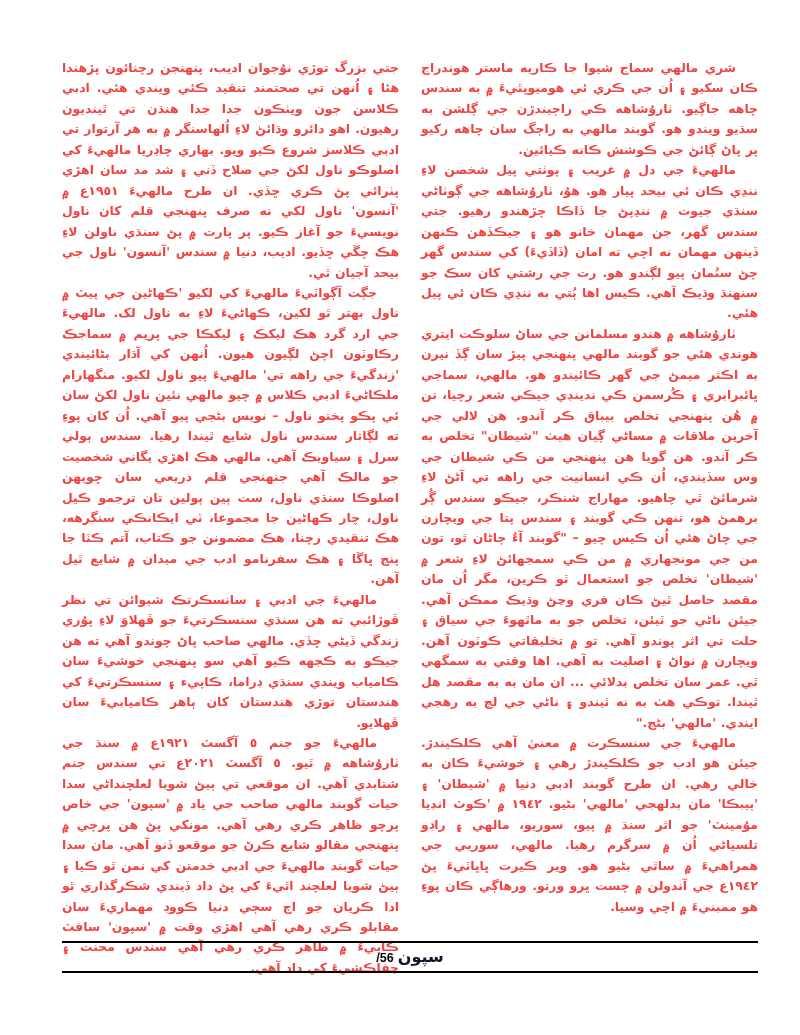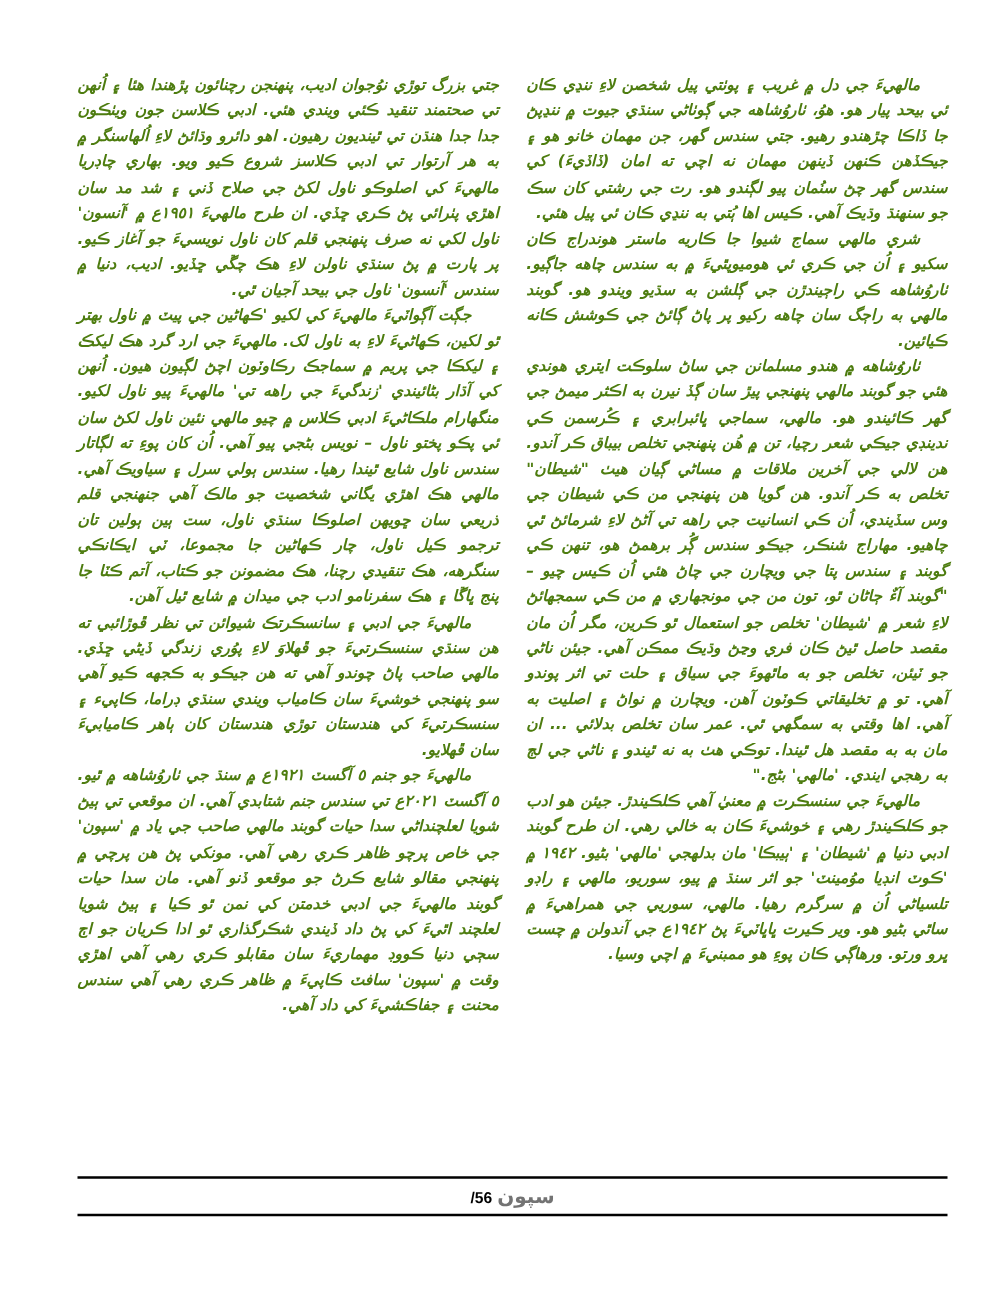--- a/index.html
+++ b/index.html
@@ -41,29 +41,28 @@
     direction: rtl;
     text-align: justify;
     text-align-last: right;
     unicode-bidi: isolate;
   }
 
   .para {
     margin: 0 0 0 0;
     font-size: 12.4px;
     line-height: 20.45px;
-    color: #4d7c0f;
+    color: #ef4444;
     font-weight: 700;
     letter-spacing: 0px;
     word-spacing: 0.5px;
     text-align: justify;
     text-align-last: right;
     direction: rtl;
     font-family: "DejaVu Sans", "Liberation Sans", sans-serif;
-    font-style: italic;
   }
   .para.indent {
     text-indent: 22px;
   }
 
   
   .footer {
     position: absolute;
     left: 62px;
     top: 941px;
@@ -80,40 +79,40 @@
     display: flex;
     justify-content: center;
     align-items: baseline;
     gap: 4px;
     direction: rtl;
     padding: 1px 0 3px 0;
   }
   .footer-title {
     font-size: 16px;
     font-weight: 700;
-    color: #737373;
+    color: #0f172a;
     direction: rtl;
   }
   .footer-pageno {
     font-size: 12.5px;
     font-weight: 700;
     color: #000000;
     font-family: "Liberation Sans", sans-serif;
   }
 </style>
 </head>
 <body>
 
 <div class="page">
 
   <div class="columns">
 
     <div class="col">
+      <p class="para indent">شري مالهي سماج شيوا جا ڪاريه ماستر هوندراج ڪان سکيو ۽ اُن جي ڪري ئي هوميوپٿيءَ ۾ به سندس چاهه جاڳيو. ٺاروُشاهه ڪي راڄيندڙن جي ڳلشن به سڌيو ويندو هو. گوبند مالهي به راڄگ سان چاهه رکيو پر پاڻ ڳائڻ جي ڪوشش ڪانه ڪيائين.</p>
       <p class="para indent">مالهيءَ جي دل ۾ غريب ۽ پوٺتي پيل شخصن لاءِ ننڍي ڪان ئي بيحد پيار هو. هوُ، ٺاروُشاهه جي ڳوٺاڻي سنڌي جيوت ۾ ننڍپڻ جا ڏاڪا چڙهندو رهيو. جتي سندس گهر، جن مهمان خانو هو ۽ جيڪڏهن ڪنهن ڏينهن مهمان نه اچي ته امان (ڏاڏيءَ) کي سندس گهر چڻ سنُمان پيو لڳندو هو. رت جي رشتي کان سڪ جو سنهنڌ وڌيڪ آهي. ڪيس اها ٻُتي به ننڍي ڪان ئي پيل هئي.</p>
-      <p class="para indent">شري مالهي سماج شيوا جا ڪاريه ماستر هوندراج ڪان سکيو ۽ اُن جي ڪري ئي هوميوپٿيءَ ۾ به سندس چاهه جاڳيو. ٺاروُشاهه ڪي راڄيندڙن جي ڳلشن به سڌيو ويندو هو. گوبند مالهي به راڄگ سان چاهه رکيو پر پاڻ ڳائڻ جي ڪوشش ڪانه ڪيائين.</p>
       <p class="para indent">ٺاروُشاهه ۾ هندو مسلمانن جي ساڻ سلوڪت ايتري هوندي هئي جو گوبند مالهي پنهنجي پيڙ سان ڳڏ نيرن به اڪثر ميمڻ جي گهر ڪائيندو هو. مالهي، سماجي ڀائبرابري ۽ ڪُرسمن ڪي ندينڊي جيڪي شعر رچيا، تن ۾ هُن پنهنجي تخلص بيباق ڪر آندو. هن لالي جي آخرين ملاقات ۾ مساڻي ڳيان هيٺ "شيطان" تخلص به ڪر آندو. هن گويا هن پنهنجي من ڪي شيطان جي وس سڏيندي، اُن ڪي انسانيت جي راهه تي آڻڻ لاءِ شرمائڻ ٿي چاهيو. مهاراج شنڪر، جيڪو سندس ڳُر برهمڻ هو، تنهن ڪي گوبند ۽ سندس پتا جي ويچارن جي چاڻ هئي اُن ڪيس چيو – "گوبند آءٌ ڄاڻان ٿو، تون من جي مونجهاري ۾ من ڪي سمجهائڻ لاءِ شعر ۾ 'شيطان' تخلص جو استعمال ٿو ڪرين، مگر اُن مان مقصد حاصل ٿيڻ ڪان فري وڃڻ وڌيڪ ممڪن آهي. جيئن ناڻي جو ٽيئن، تخلص جو به ماٿهوءَ جي سياق ۽ حلت تي اثر پوندو آهي. تو ۾ تخليقاتي ڪوٽون آهن. ويچارن ۾ نواڻ ۽ اصليت به آهي. اها وقتي به سمگهي ٿي. عمر سان تخلص بدلائي ... ان مان به به مقصد هل ٿيندا. توڪي هٺ به نه ٿيندو ۽ ناڻي جي لڄ به رهجي ايندي. 'مالهي' بڻج."</p>
       <p class="para indent">مالهيءَ جي سنسڪرت ۾ معنيٰ آهي ڪلڪيندڙ. جيئن هو ادب جو ڪلڪيندڙ رهي ۽ خوشيءَ ڪان به خالي رهي. ان طرح گوبند ادبي دنيا ۾ 'شيطان' ۽ 'ٻيبڪا' مان بدلهجي 'مالهي' بڻيو. ١٩٤٢ ۾ 'ڪوٽ انڊيا موُمينٽ' جو اثر سنڌ ۾ پيو، سوريو، مالهي ۽ راڊو تلسياڻي اُن ۾ سرگرم رهيا. مالهي، سوريي جي همراهيءَ ۾ ساٿي بڻيو هو. وير ڪيرت ڀاڀاٽيءَ پڻ ١٩٤٢ع جي آندولن ۾ چست ڀرو ورتو. ورهاڳي ڪان پوءِ هو ممبنيءَ ۾ اچي وسيا.</p>
     </div>
 
     <div class="col">
       <p class="para">جتي بزرگ توڙي نوُجوان اديب، پنهنجن رچنائون پڙهندا هئا ۽ اُنهن تي صحتمند تنقيد ڪئي ويندي هئي. ادبي ڪلاسن جون ويٺڪون جدا جدا هنڌن تي ٿينديون رهيون. اهو دائرو وڌائڻ لاءِ اُلهاسنگر ۾ به هر آرتوار تي ادبي ڪلاسز شروع ڪيو ويو. بهاري چاڊريا مالهيءَ کي اصلوڪو ناول لکڻ جي صلاح ڏني ۽ شد مد سان اهڙي پٺرائي پڻ ڪري ڇڏي. ان طرح مالهيءَ ١٩٥١ع ۾ 'آنسون' ناول لکي نه صرف پنهنجي قلم کان ناول نويسيءَ جو آغاز ڪيو. پر پارت ۾ پڻ سنڌي ناولن لاءِ هڪ چڱي ڇڏيو. اديب، دنيا ۾ سندس 'آنسون' ناول جي بيحد آجيان ٿي.</p>
       <p class="para indent">جڳت آڳواٽيءَ مالهيءَ کي لکيو 'ڪهاڻين جي پيٽ ۾ ناول بهتر ٿو لکين، ڪهاڻيءَ لاءِ به ناول لک. مالهيءَ جي ارد گرد هڪ ليکڪ ۽ ليکڪا جي پريم ۾ سماجڪ رڪاوٽون اچڻ لڳيون هيون. اُنهن کي آڌار بڻائيندي 'زندگيءَ جي راهه تي' مالهيءَ پيو ناول لکيو. منگهارام ملڪاڻيءَ ادبي ڪلاس ۾ چيو مالهي نئين ناول لکڻ سان ئي پڪو پختو ناول – نويس بڻجي پيو آهي. اُن کان پوءِ ته لڳاتار سندس ناول شايع ٿيندا رهيا. سندس ٻولي سرل ۽ سياويڪ آهي. مالهي هڪ اهڙي يگاني شخصيت جو مالڪ آهي جنهنجي قلم ذريعي سان ڇويهن اصلوڪا سنڌي ناول، ست ٻين ٻولين تان ترجمو ڪيل ناول، چار ڪهاڻين جا مجموعا، ٽي ايڪانڪي سنگرهه، هڪ تنقيدي رچنا، هڪ مضمونن جو ڪتاب، آتم ڪٽا جا پنج ڀاڱا ۽ هڪ سفرنامو ادب جي ميدان ۾ شايع ٿيل آهن.</p>
       <p class="para indent">مالهيءَ جي ادبي ۽ سانسڪرتڪ شيوائن تي نظر ڦوڙائبي ته هن سنڌي سنسڪرتيءَ جو ڦهلاوَ لاءِ پوُري زندگي ڏيڻي ڇڏي. مالهي صاحب پاڻ چوندو آهي ته هن جيڪو به ڪجهه ڪيو آهي سو پنهنجي خوشيءَ سان ڪامياب ويندي سنڌي ڊراما، ڪاپيء ۽ سنسڪرتيءَ کي هندستان توڙي هندستان کان ٻاهر ڪاميابيءَ سان ڦهلايو.</p>
       <p class="para indent">مالهيءَ جو جنم ٥ آگسٽ ١٩٢١ع ۾ سنڌ جي ٺاروُشاهه ۾ ٿيو. ٥ آگسٽ ٢٠٢١ع تي سندس جنم شتابدي آهي. ان موقعي تي ٻيڻ شويا لعلچنداڻي سدا حيات گوبند مالهي صاحب جي ياد ۾ 'سپون' جي خاص پرچو ظاهر ڪري رهي آهي. مونکي پڻ هن پرچي ۾ پنهنجي مقالو شايع ڪرڻ جو موقعو ڏنو آهي. مان سدا حيات گوبند مالهيءَ جي ادبي خدمتن کي نمن ٿو ڪيا ۽ ٻيڻ شويا لعلچند اٿيءَ کي پڻ داد ڏيندي شڪرگذاري ٿو ادا ڪريان جو اڄ سڄي دنيا ڪووڊ مهماريءَ سان مقابلو ڪري رهي آهي اهڙي وقت ۾ 'سپون' سافٽ ڪاپيءَ ۾ ظاهر ڪري رهي آهي سندس محنت ۽ جفاڪشيءَ کي داد آهي.</p>
     </div>

